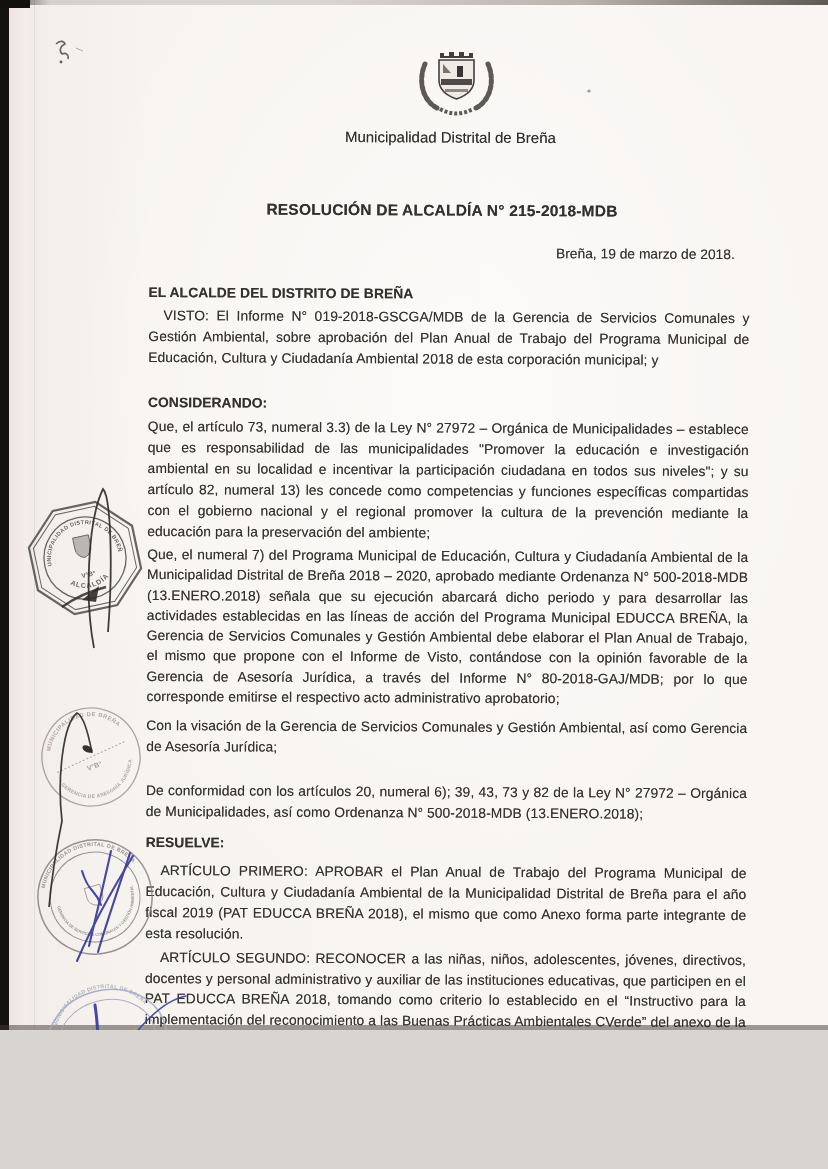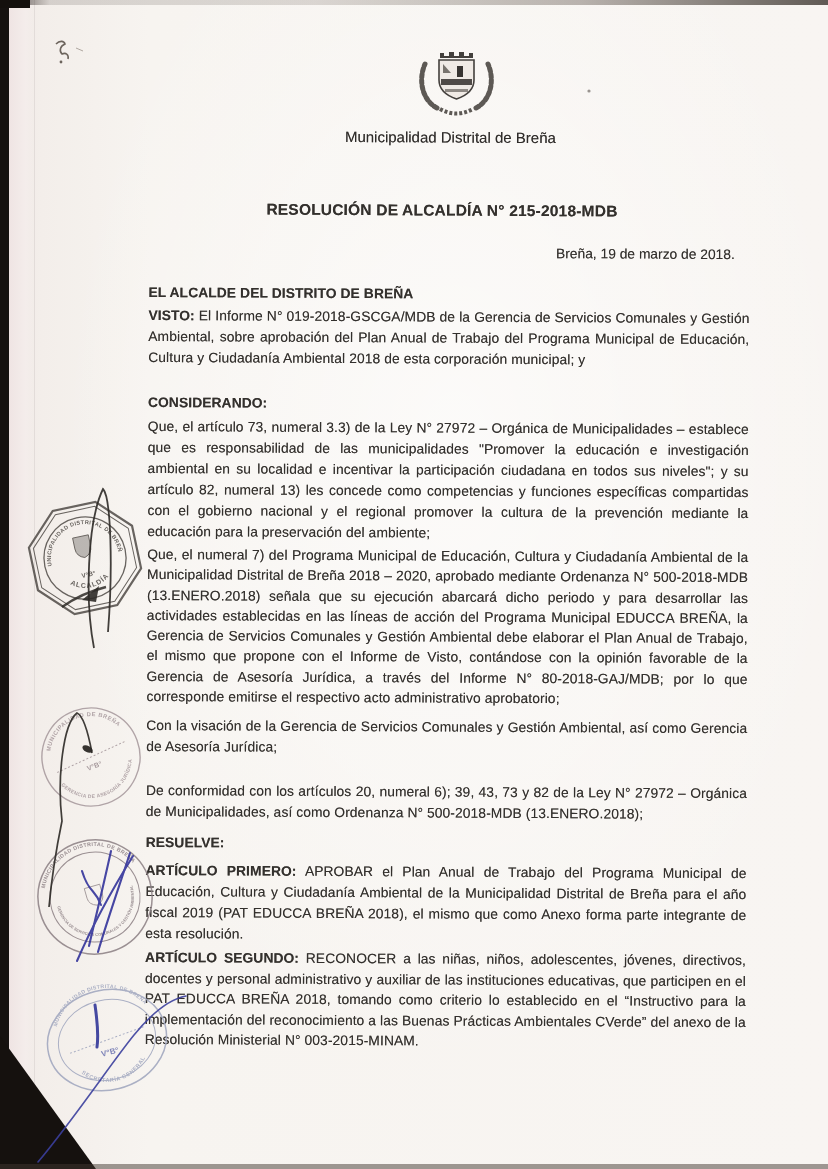--- a/index.html
+++ b/index.html
@@ -1,17 +1,17 @@
 <!DOCTYPE html>
 <html><head>
 <meta charset="utf-8">
 <style>
   html,body{margin:0;padding:0;background:#d8d4d0;}
   #page{
-    position:relative;width:828px;height:1169px;overflow:hidden;
+    position:relative;width:828px;height:1030px;overflow:hidden;
     font-family:"Liberation Sans","DejaVu Sans",sans-serif;
     background:
       radial-gradient(ellipse at 55% 38%, rgba(255,255,255,.6), rgba(255,255,255,0) 62%),
       linear-gradient(90deg,#efe7e5 0,#f3eeea 5%,#f7f4f0 18%,#f8f5f2 100%);
     color:#33302d;
   }
   
   .edge-left-black{position:absolute;left:0;top:0;width:9px;height:100%;background:#161210;}
   .edge-left-pink{position:absolute;left:9px;top:0;width:24px;height:100%;
     background:linear-gradient(90deg,#efe4e3,#f4edeb 70%,rgba(244,237,235,0));}
@@ -22,21 +22,21 @@
   .corner-bottom-left{position:absolute;left:0;top:1036px;width:96px;height:133px;background:#15110e;
     clip-path:polygon(0 0,100% 100%,0 100%);}
   .edge-bottom{position:absolute;left:0;bottom:0;width:100%;height:5px;background:rgba(66,56,48,.5);}
 
   
   .content{position:absolute;left:0;top:0;width:828px;height:1169px;
     transform:rotate(.3deg);transform-origin:150px 210px;}
   .tblock{position:absolute;left:149px;width:601px;font-size:13.8px;line-height:21px;
     text-align:justify;letter-spacing:.1px;
     text-shadow:0 0 .5px rgba(40,36,32,.55);}
-  .lead{font-weight:bold;}
+  .lead{font-weight:normal;margin-left:15px;}
   .hleft{font-weight:bold;text-align:left;}
   .org-caption{position:absolute;left:250px;top:127px;width:400px;text-align:center;
     font-size:15px;color:#2e2b29;text-shadow:0 0 .5px rgba(40,36,32,.5);}
   .doc-title{position:absolute;left:142px;top:200px;width:600px;text-align:center;
     font-size:15.5px;font-weight:bold;letter-spacing:.2px;text-shadow:0 0 .6px rgba(30,26,22,.6);}
   .date-line{position:absolute;left:149px;top:244px;width:600px;text-align:right;
     padding-right:14px;box-sizing:border-box;font-size:13.8px;text-shadow:0 0 .5px rgba(40,36,32,.5);}
 
   .p-salutation{top:282px;}
   .p-visto{top:305px;}

